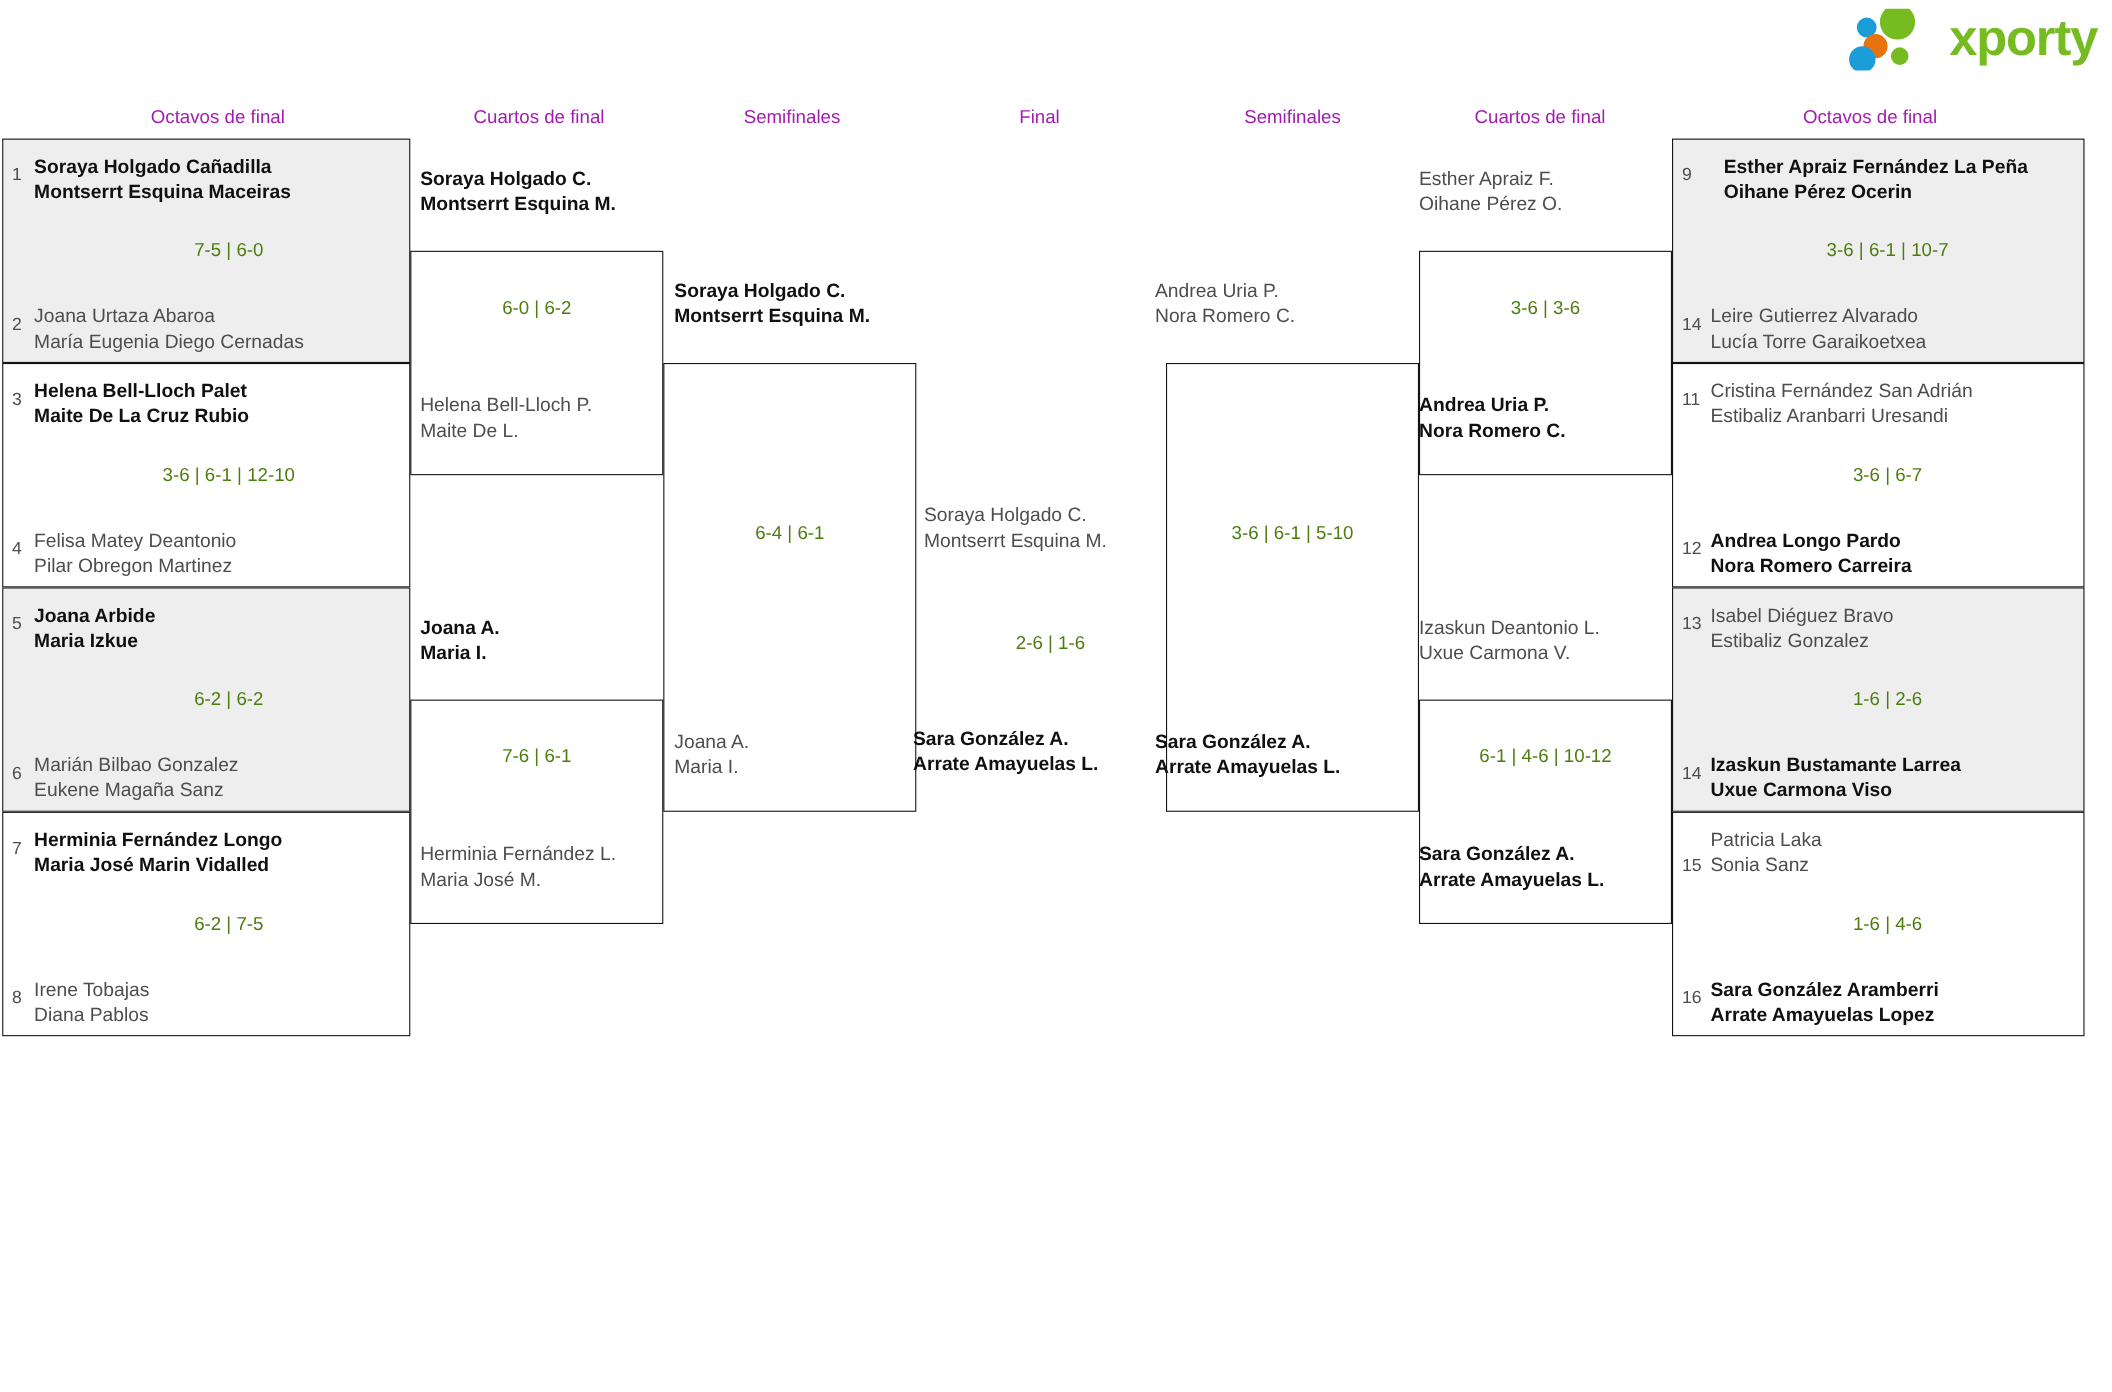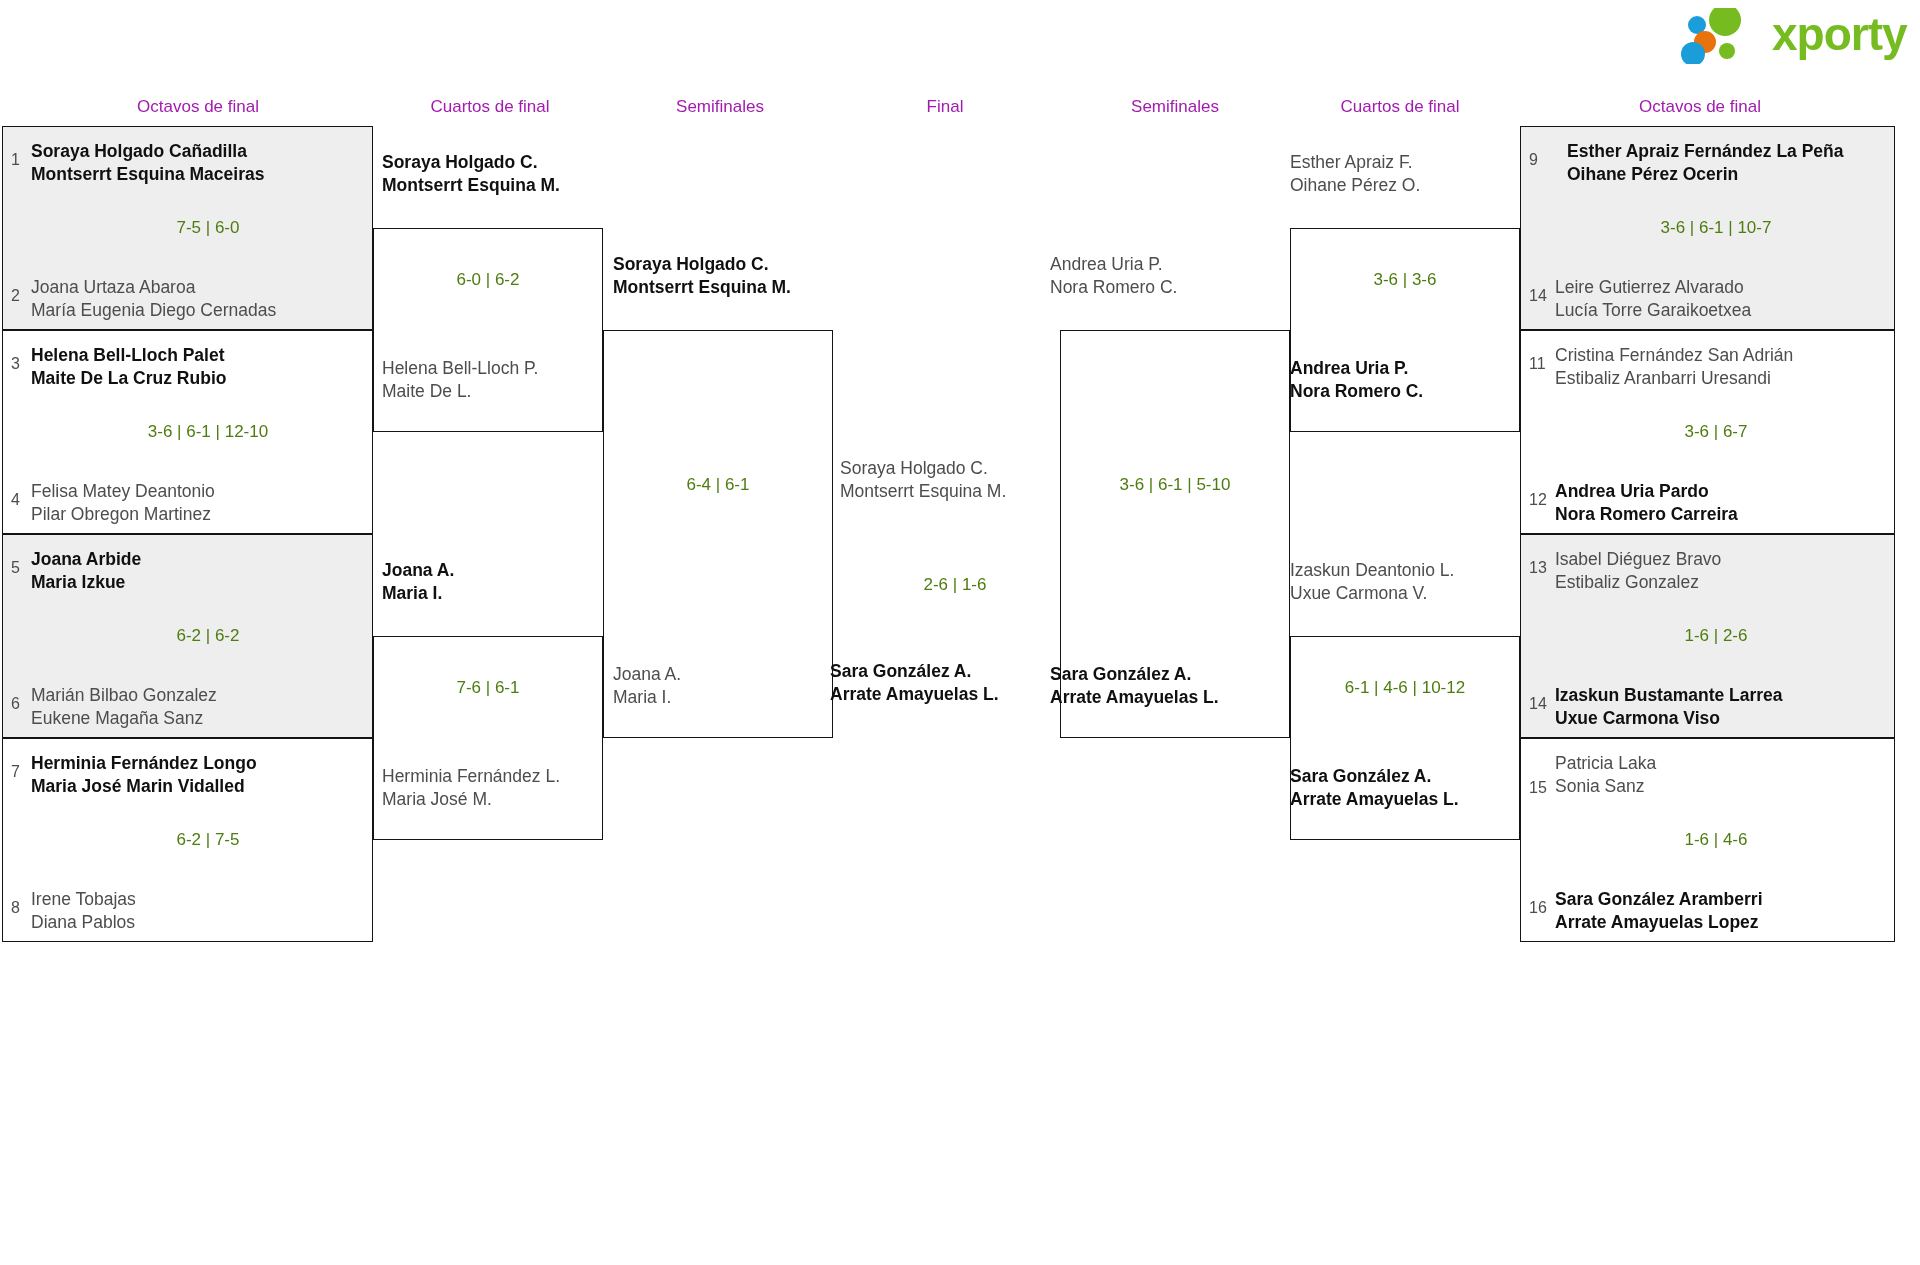--- a/index.html
+++ b/index.html
@@ -209,21 +209,21 @@
 </div>
 <div class="cell seedbox" style="left:1520px;top:330px;width:375px;height:204px;">
   <div class="seednum" style="left:8px;top:24px;">11</div>
   <div class="team lose" style="left:34px;top:13px;width:330px;">
     <div>Cristina Fernández San Adrián</div>
     <div>Estibaliz Aranbarri Uresandi</div>
   </div>
   <div class="score" style="left:50px;top:91px;width:290px;">3-6 | 6-7</div>
   <div class="seednum" style="left:8px;top:160px;">12</div>
   <div class="team win" style="left:34px;top:149px;width:330px;">
-    <div>Andrea Uria Pardo</div>
+    <div>Andrea Longo Pardo</div>
     <div>Nora Romero Carreira</div>
   </div>
 </div>
 <div class="cell seedbox shaded" style="left:1520px;top:534px;width:375px;height:204px;">
   <div class="seednum" style="left:8px;top:24px;">13</div>
   <div class="team lose" style="left:34px;top:13px;width:330px;">
     <div>Isabel Diéguez Bravo</div>
     <div>Estibaliz Gonzalez</div>
   </div>
   <div class="score" style="left:50px;top:91px;width:290px;">1-6 | 2-6</div>

